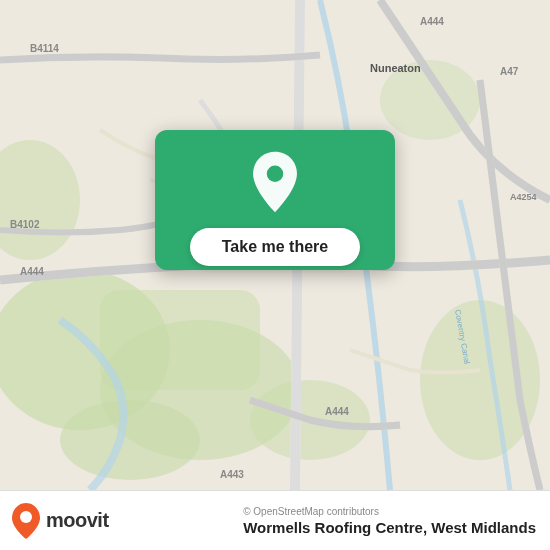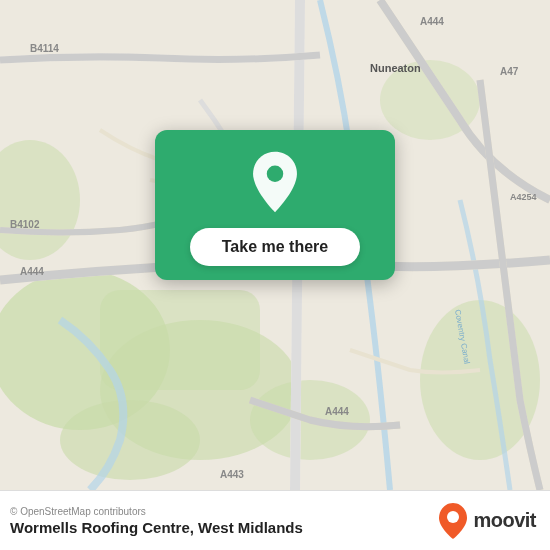--- a/index.html
+++ b/index.html
@@ -31,21 +31,21 @@
     #action-card {
       position: absolute;
       top: 130px;
       left: 155px;
       width: 240px;
       background: #2eab6e;
       border-radius: 12px;
       display: flex;
       flex-direction: column;
       align-items: center;
-      padding: 20px 20px 14px 20px;
+      padding: 20px 20px 4px 20px;
       box-shadow: 0 4px 18px rgba(0,0,0,0.28);
     }
 
     #pin-icon {
       width: 56px;
       height: 64px;
       margin-bottom: 14px;
     }
 
     #take-me-btn {
@@ -175,26 +175,26 @@
     <svg id="pin-icon" viewBox="0 0 56 70" xmlns="http://www.w3.org/2000/svg">
       <path d="M28 2 C14 2 4 13 4 26 C4 44 28 68 28 68 C28 68 52 44 52 26 C52 13 42 2 28 2 Z" fill="white" opacity="0.95"></path>
       <circle cx="28" cy="26" r="9" fill="#2eab6e"></circle>
     </svg>
 
     <button id="take-me-btn">Take me there</button>
   </div>
 </div>
 
 <div id="bottom-bar">
-  <div id="bottom-left">
-    <span id="osm-credit">© OpenStreetMap contributors</span>
-    <span id="location-name">Wormells Roofing Centre, West Midlands</span>
-  </div>
-
   <div id="moovit-logo">
 
     <svg width="32" height="38" viewBox="0 0 32 38" xmlns="http://www.w3.org/2000/svg">
       <path d="M16 1 C8 1 2 8 2 16 C2 26 16 37 16 37 C16 37 30 26 30 16 C30 8 24 1 16 1 Z" fill="#f05a28"></path>
       <circle cx="16" cy="15" r="6" fill="white"></circle>
     </svg>
     <span id="moovit-text">moovit</span>
   </div>
+
+  <div id="bottom-left">
+    <span id="osm-credit">© OpenStreetMap contributors</span>
+    <span id="location-name">Wormells Roofing Centre, West Midlands</span>
+  </div>
 </div>
 
 </body></html>

